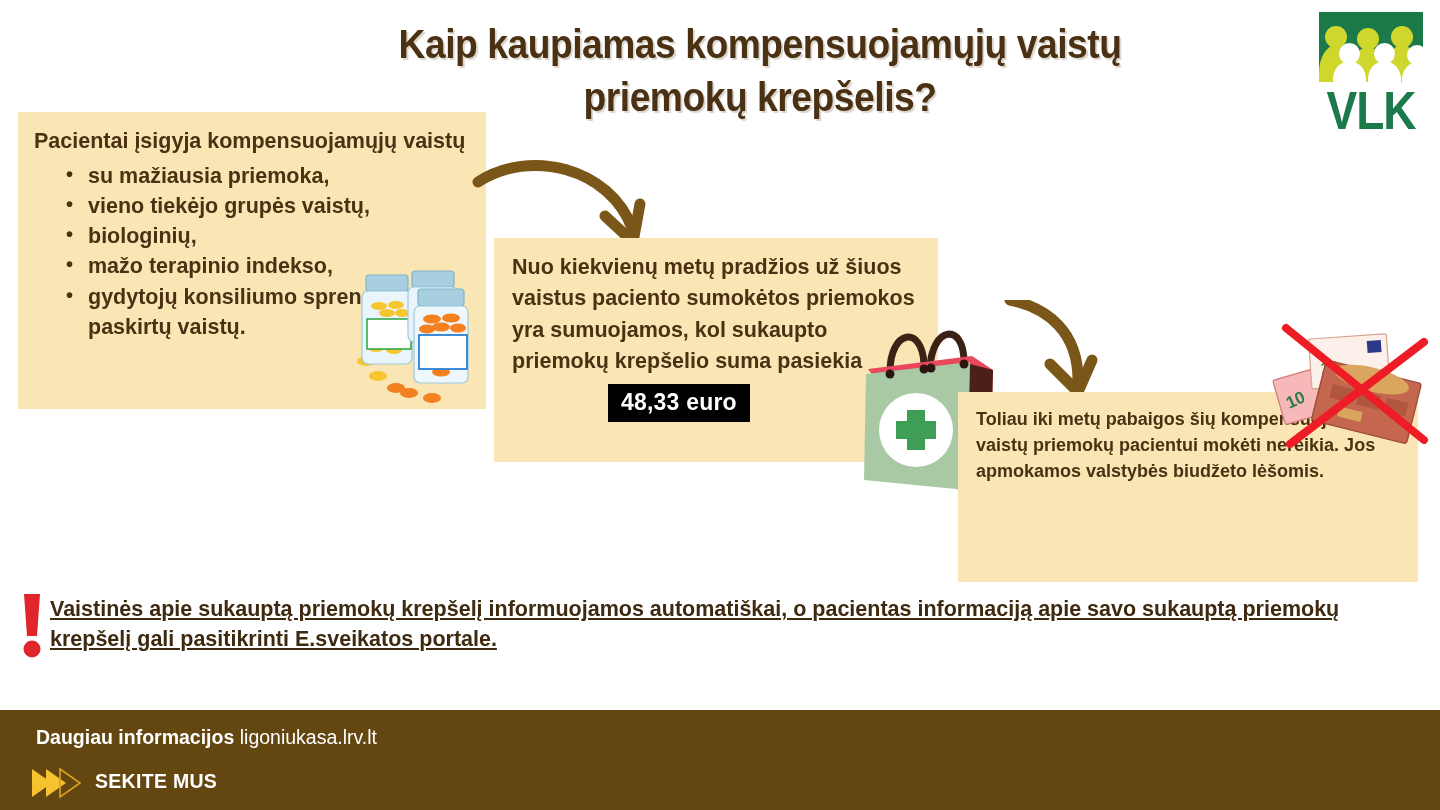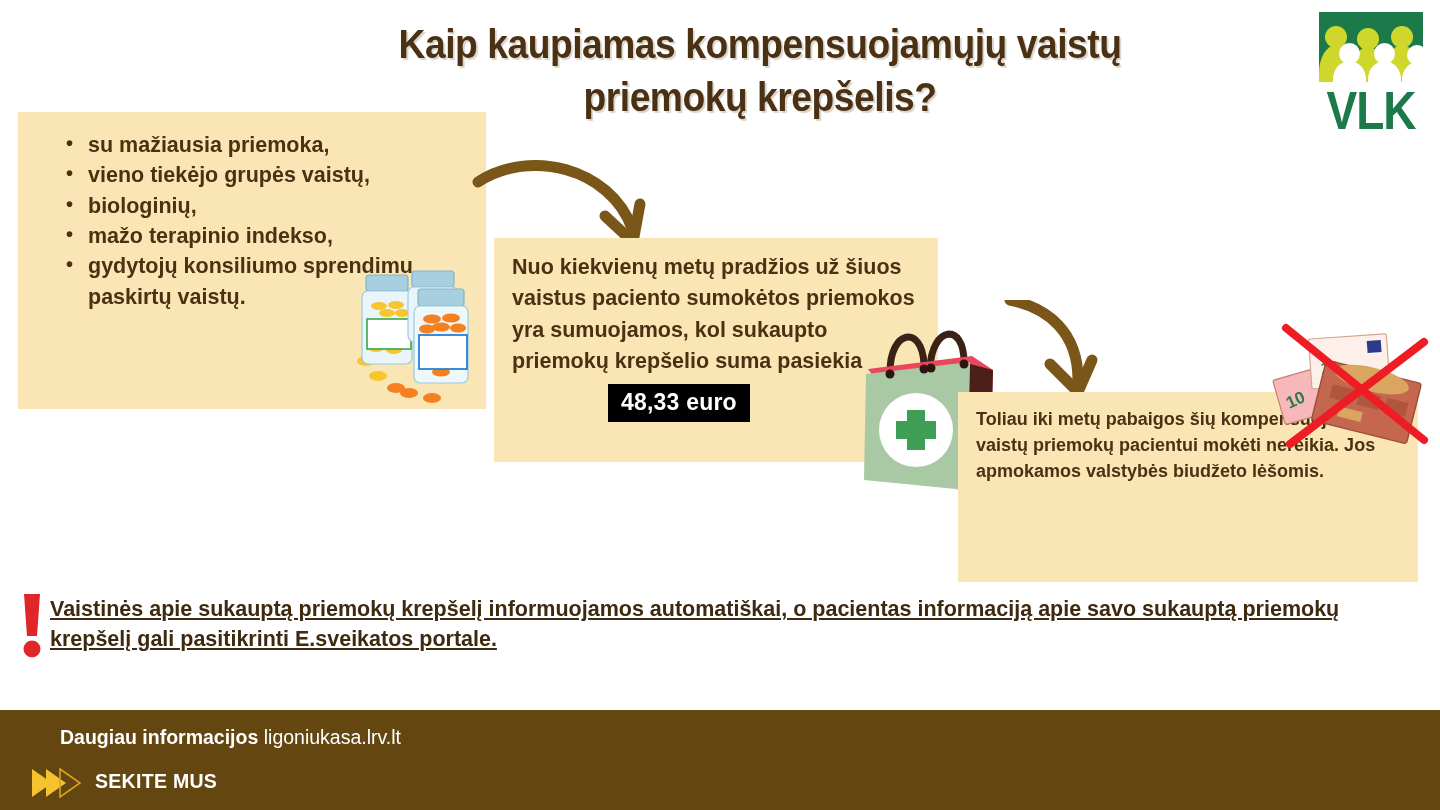--- a/index.html
+++ b/index.html
@@ -97,21 +97,21 @@
   .warn-text {
     font-size:21.5px; font-weight:bold; color:#3d2a10;
     line-height:1.40; padding-top:2px;text-decoration:underline;
   }
 
   
   .footer {
     position:absolute; left:0; top:710px; width:1440px; height:100px;
     background:#634610; color:#ffffff;
   }
-  .f-row1 { position:absolute; left:36px; top:16px; font-size:19.5px;margin-left:24px; }
+  .f-row1 { position:absolute; left:36px; top:16px; font-size:19.5px; }
   .f-row1 b { font-weight:bold; }
   .f-row1 span.url { font-weight:normal; }
   .f-chev { position:absolute; left:30px; top:57px; width:52px; height:32px; }
   .f-follow {
     position:absolute; left:95px; top:60px;
     font-size:19.5px; font-weight:bold; letter-spacing:0.3px;
   }
 </style>
 </head>
 <body>
@@ -137,20 +137,21 @@
       <div class="logo-person logo-body white" style="left:14px; top:49px; width:33px; height:26px;"></div>
       <div class="logo-person logo-head white" style="left:55px; top:31px; width:21px; height:21px;"></div>
       <div class="logo-person logo-body white" style="left:49px; top:49px; width:33px; height:26px;"></div>
       <div class="logo-person logo-head white" style="left:88px; top:33px; width:20px; height:20px;"></div>
       <div class="logo-person logo-body white" style="left:83px; top:50px; width:32px; height:25px;"></div>
     </div>
     <div class="logo-text">VLK</div>
   </div>
 
   <div class="cbox" id="box1">
+    <div class="b-lead">Pacientai įsigyja kompensuojamųjų vaistų</div>
     <ul class="b-list">
       <li>su mažiausia priemoka,</li>
       <li>vieno tiekėjo grupės vaistų,</li>
       <li>biologinių,</li>
       <li>mažo terapinio indekso,</li>
       <li>gydytojų konsiliumo sprendimu paskirtų vaistų.</li>
     </ul>
   </div>
 
   <svg class="illus" id="pills" viewBox="0 0 150 165">

